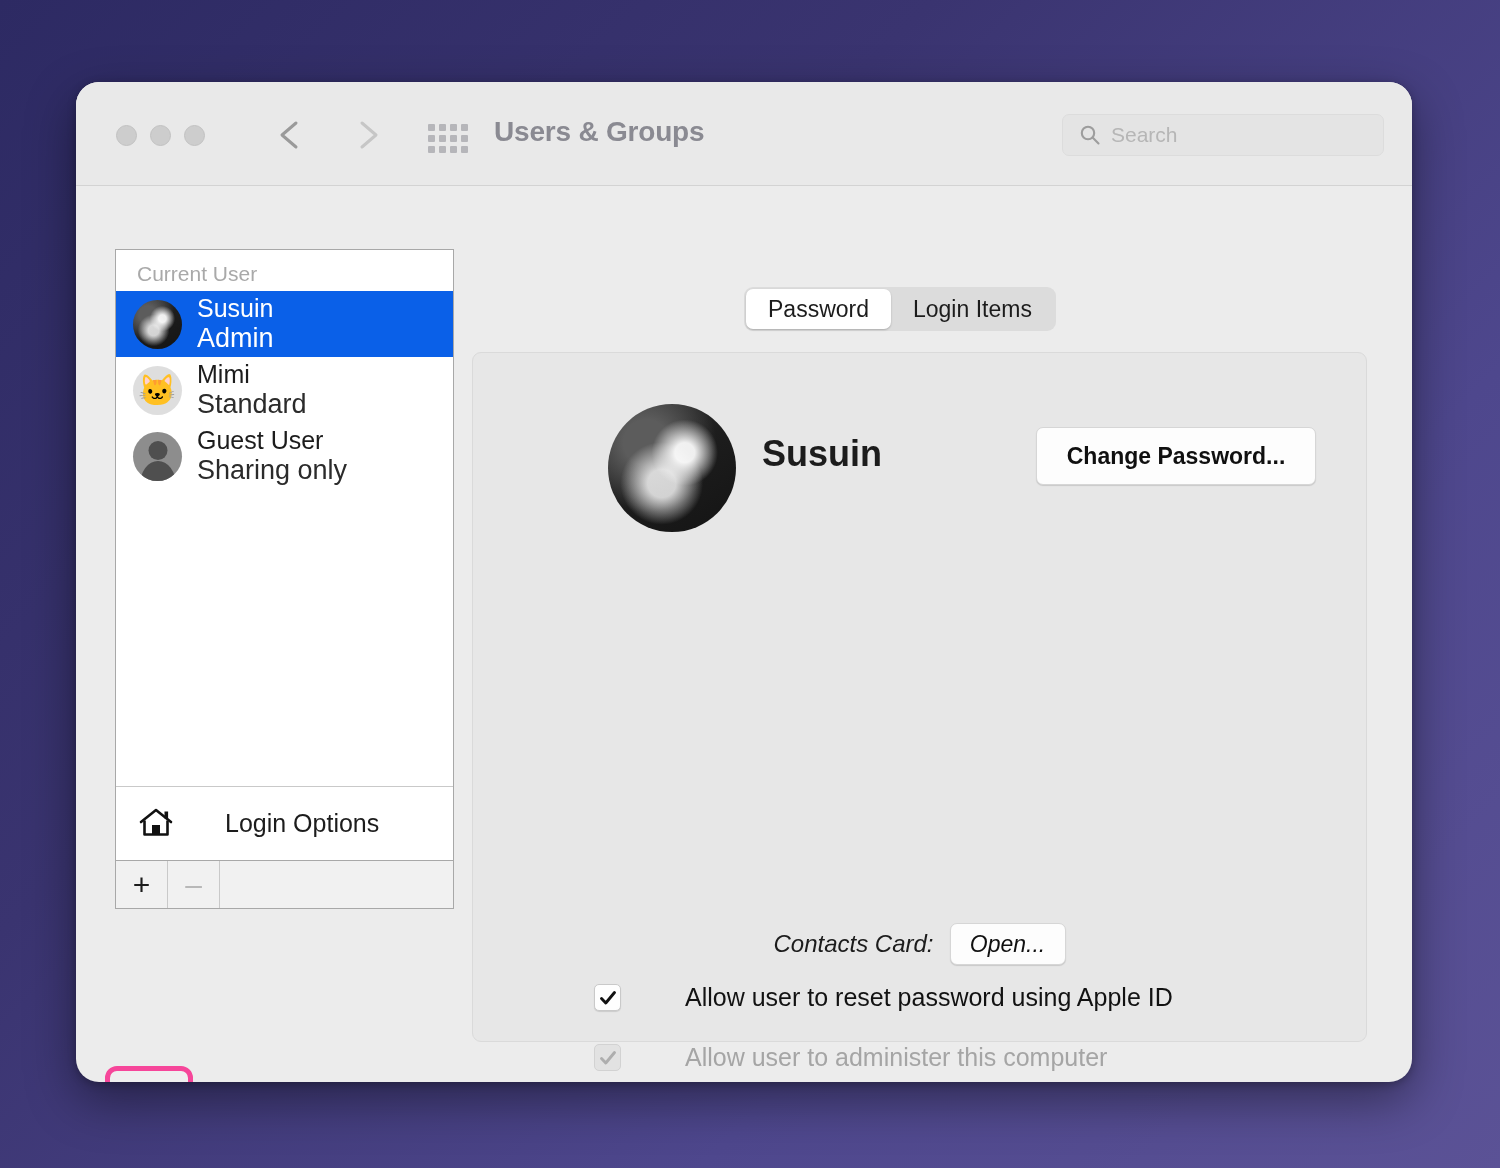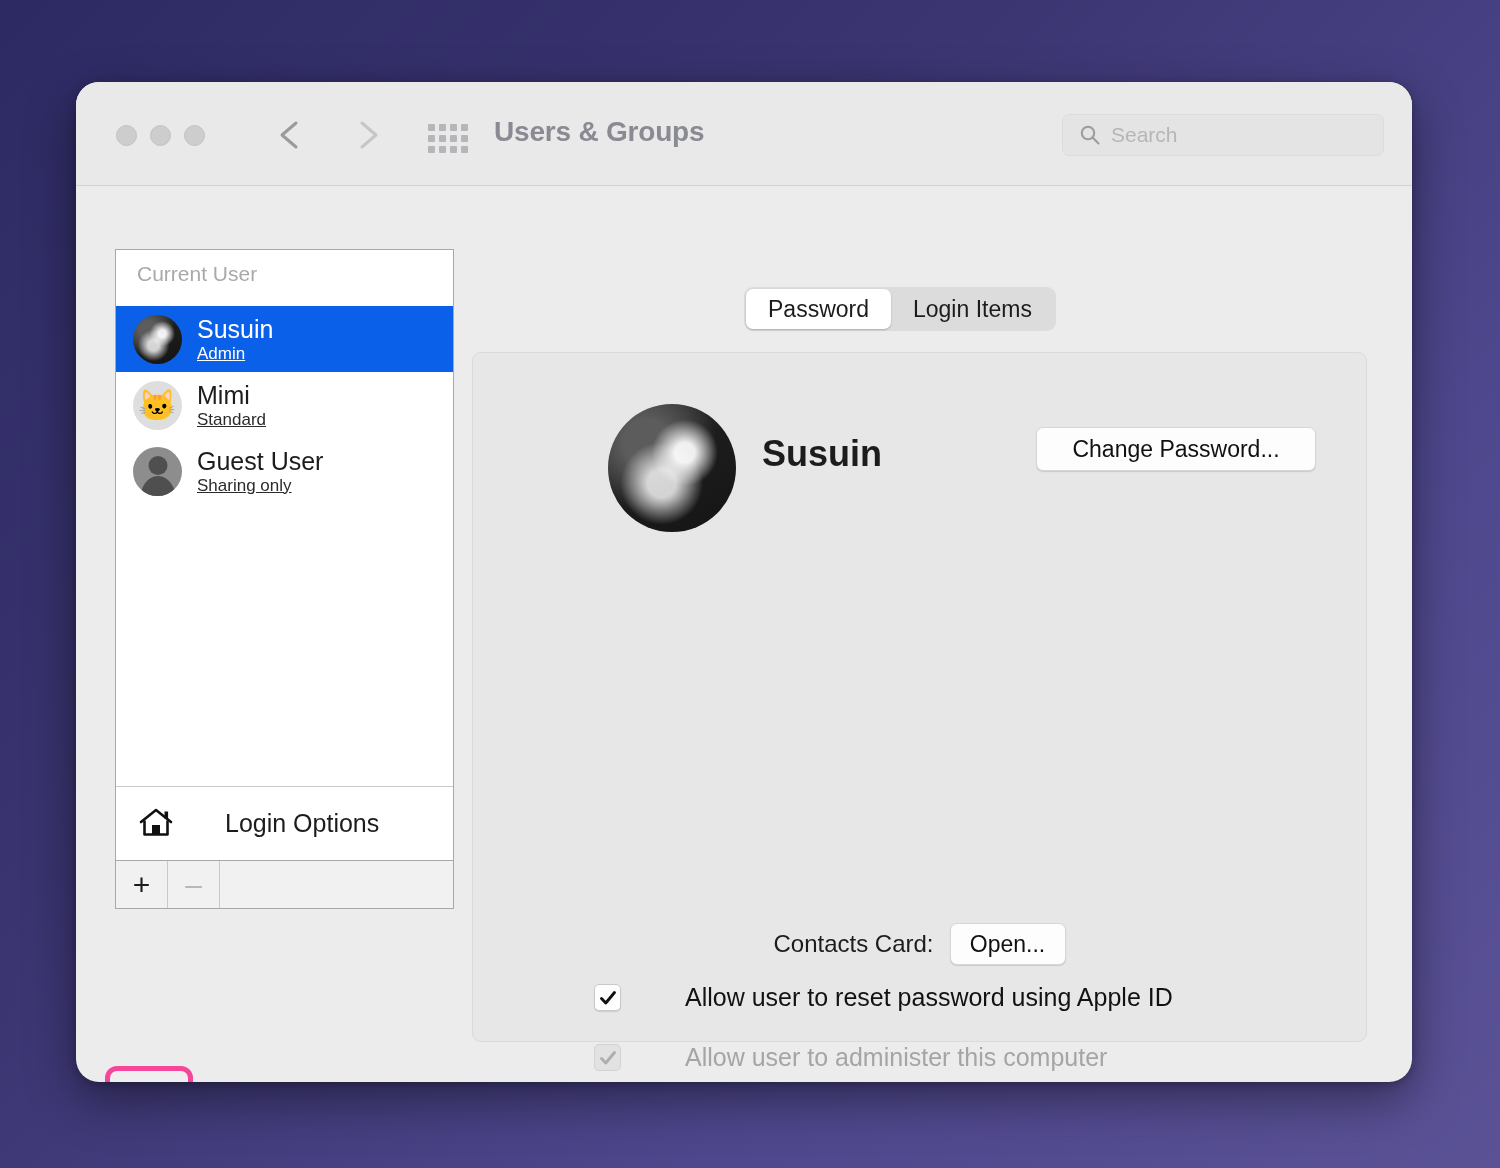--- a/index.html
+++ b/index.html
@@ -84,21 +84,21 @@
   
   #sidebar {
     position: absolute; left: 39px; top: 63px;
     width: 339px; height: 660px;
     background: #ffffff;
     border: 1px solid #a8a8a8;
     display: flex; flex-direction: column;
   }
   .group-header {
     font-size: 21px; color: #a9a9a9;
-    padding: 12px 0 20px 21px;
+    padding: 12px 0 5px 21px;
   }
   .user-row {
     display: flex; align-items: center;
     padding: 7px 0 7px 17px;
     height: 66px;
   }
   .user-row.selected { background: #0a60e8; }
   .avatar {
     width: 49px; height: 49px; border-radius: 50%;
     flex: 0 0 49px; overflow: hidden;
@@ -121,21 +121,21 @@
     position: absolute; top: 9px; left: 50%; transform: translateX(-50%);
     width: 19px; height: 19px; border-radius: 50%; background: #4f4f4f;
   }
   .avatar-guest .g-body {
     position: absolute; bottom: -4px; left: 50%; transform: translateX(-50%);
     width: 36px; height: 24px; border-radius: 50% 50% 0 0 / 100% 100% 0 0;
     background: #4f4f4f;
   }
   .user-texts { margin-left: 15px; line-height: 1.16; }
   .user-name { font-size: 25px; color: #1c1c1c; }
-  .user-role { font-size: 17px; color: #2b2b2b; text-decoration: underline; }
+  .user-role { font-size: 27px; color: #2b2b2b; }
   .user-row.selected .user-name,
   .user-row.selected .user-role { color: #ffffff; }
 
   #sidebar-spacer { flex: 1; }
 
   #login-options {
     border-top: 1px solid #c9c9c9;
     height: 74px;
     display: flex; align-items: center; padding-left: 22px; gap: 32px;
   }
@@ -197,26 +197,26 @@
   .pushbtn {
     background: #fdfdfd;
     border: 1px solid #d6d6d6;
     border-radius: 7px;
     box-shadow: 0 1px 1px rgba(0,0,0,0.13);
     font-size: 23px; color: #101010;
     display: flex; align-items: center; justify-content: center;
   }
   #change-password-btn {
     position: absolute; right: 50px; top: 74px;
-    width: 280px; height: 44px;
+    width: 280px; height: 58px; font-weight: bold;
   }
 
   #contacts-row {
     position: absolute; left: 0; right: 0; top: 570px;
-    display: flex; align-items: center; justify-content: center;
+    display: flex; align-items: center; justify-content: center; font-style: italic;
   }
   #contacts-label { font-size: 24px; color: #1c1c1c; }
   #contacts-open-btn { width: 116px; height: 42px; margin-left: 16px; position: relative; }
 
   .checkrow {
     position: absolute; left: 121px;
     display: flex; align-items: center; gap: 48px;
   }
   #checkrow-1 { top: 630px; }
   #checkrow-2 { top: 690px; }

